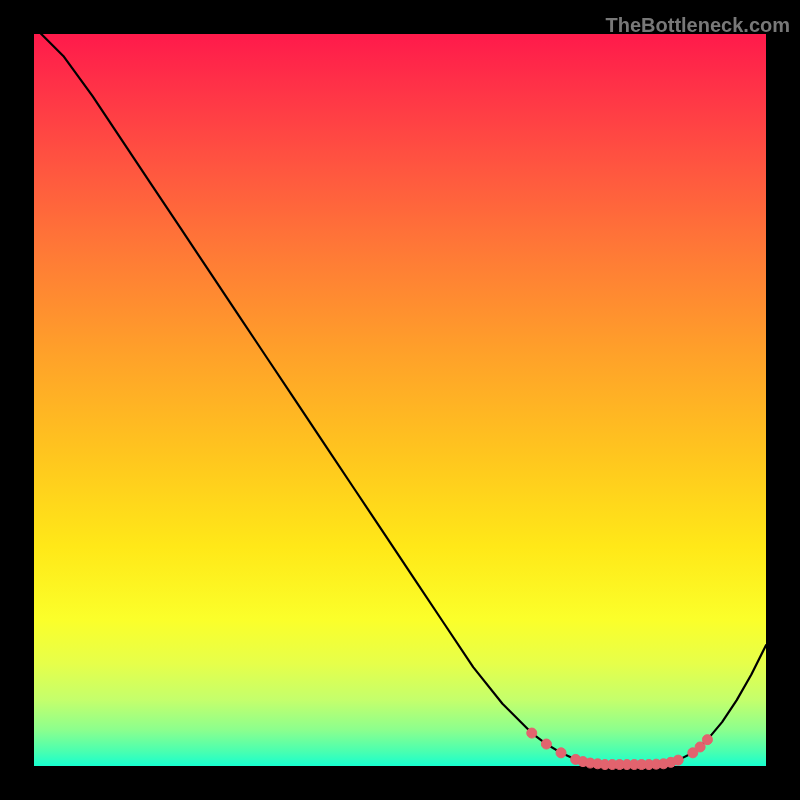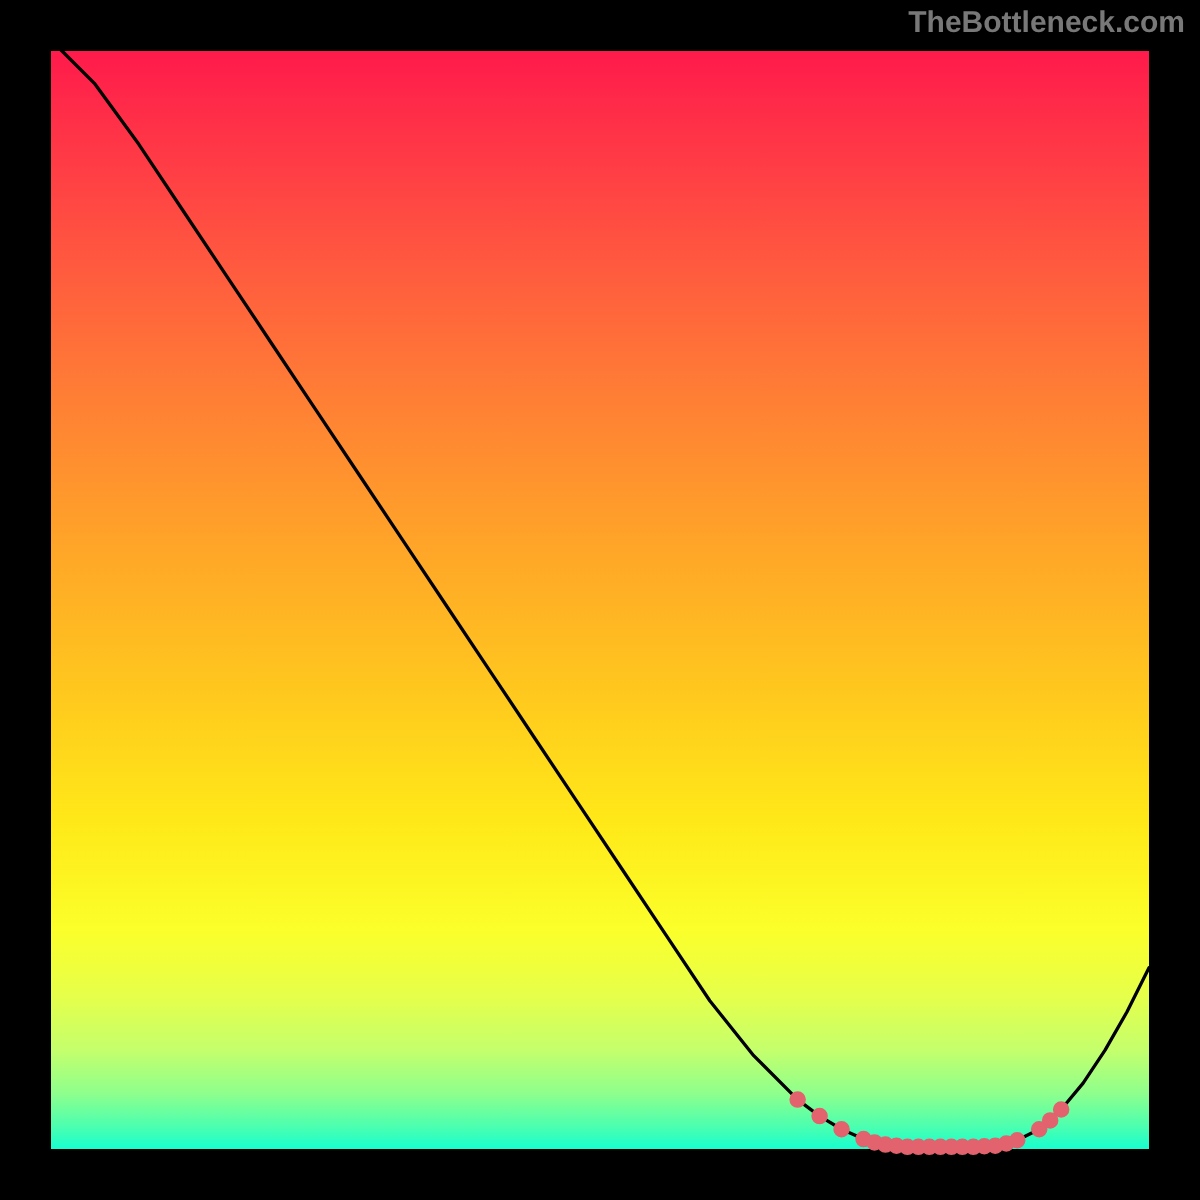--- a/index.html
+++ b/index.html
@@ -5,21 +5,21 @@
   * { margin: 0; padding: 0; box-sizing: border-box; }
   html, body { width: 800px; height: 800px; overflow: hidden; background: #000; }
   .frame {
     position: relative;
     width: 800px;
     height: 800px;
     background: #000;
   }
   .attribution {
     position: absolute;
-    top: 4px;
+    top: 14px;
     right: 10px;
     font-family: Arial, Helvetica, sans-serif;
     font-size: 20px;
     font-weight: bold;
     color: #787878;
     letter-spacing: 0px;
   }
   .plot-area {
     position: absolute;
     left: 34px;

